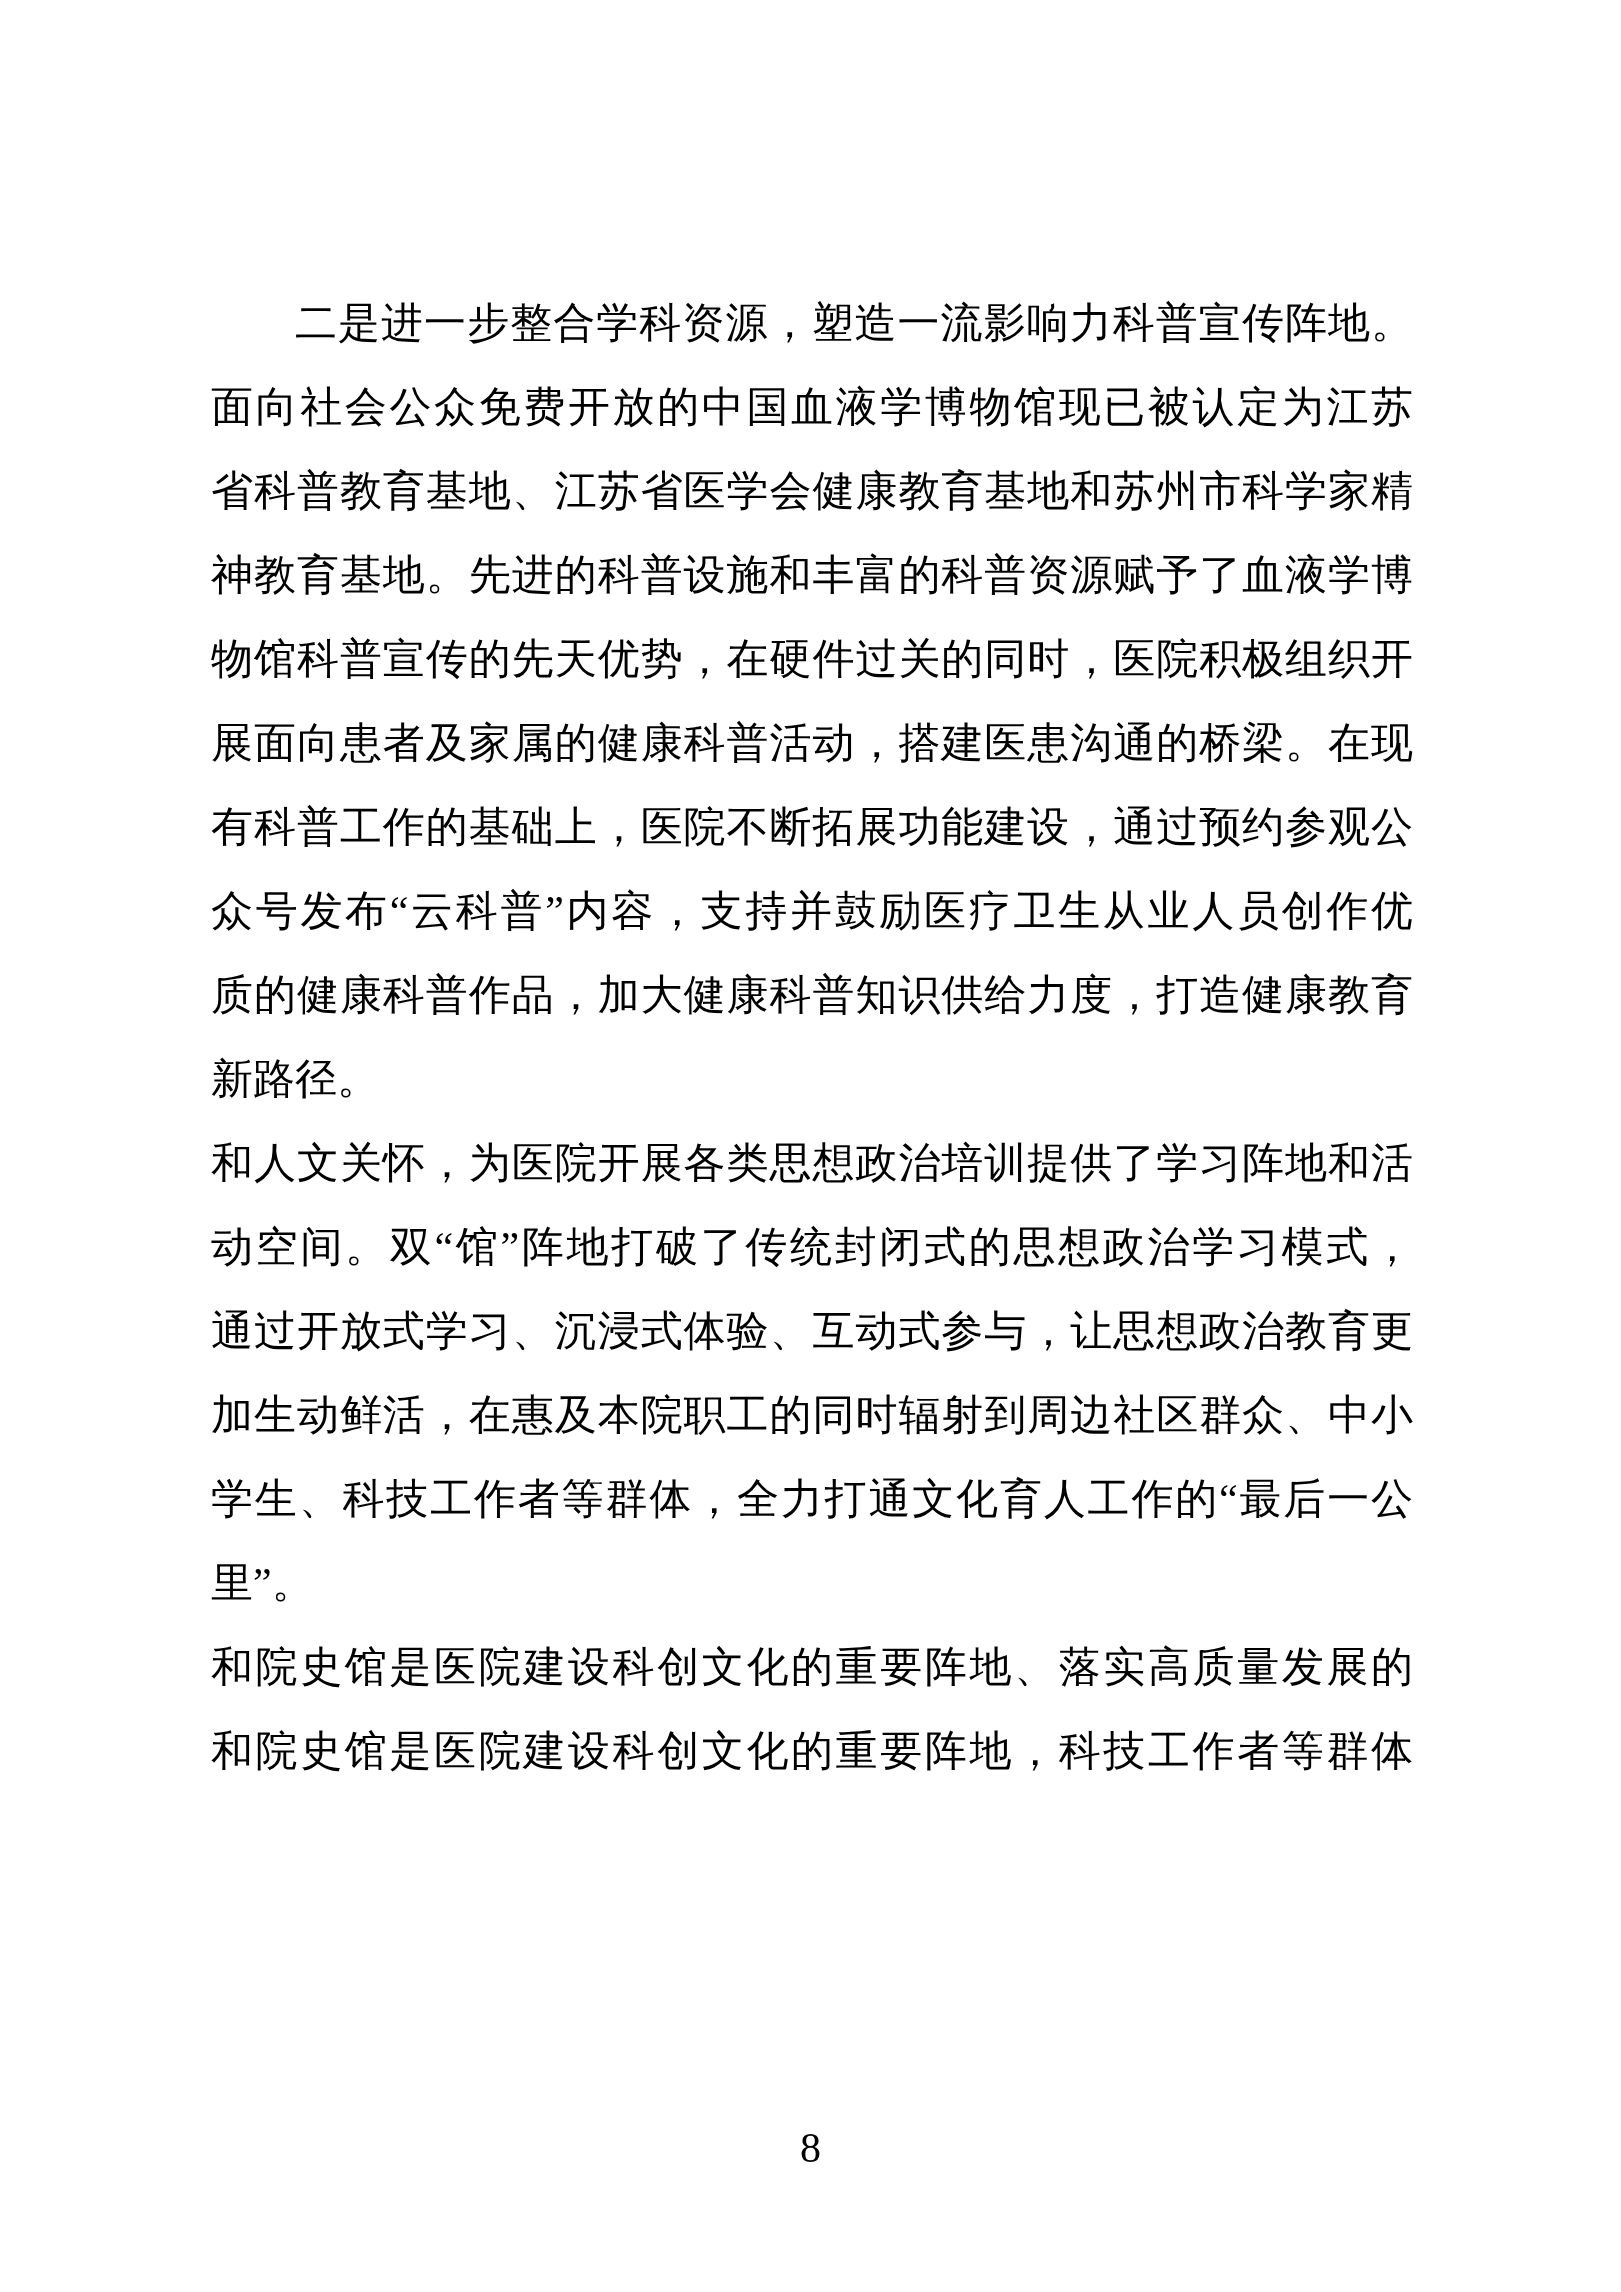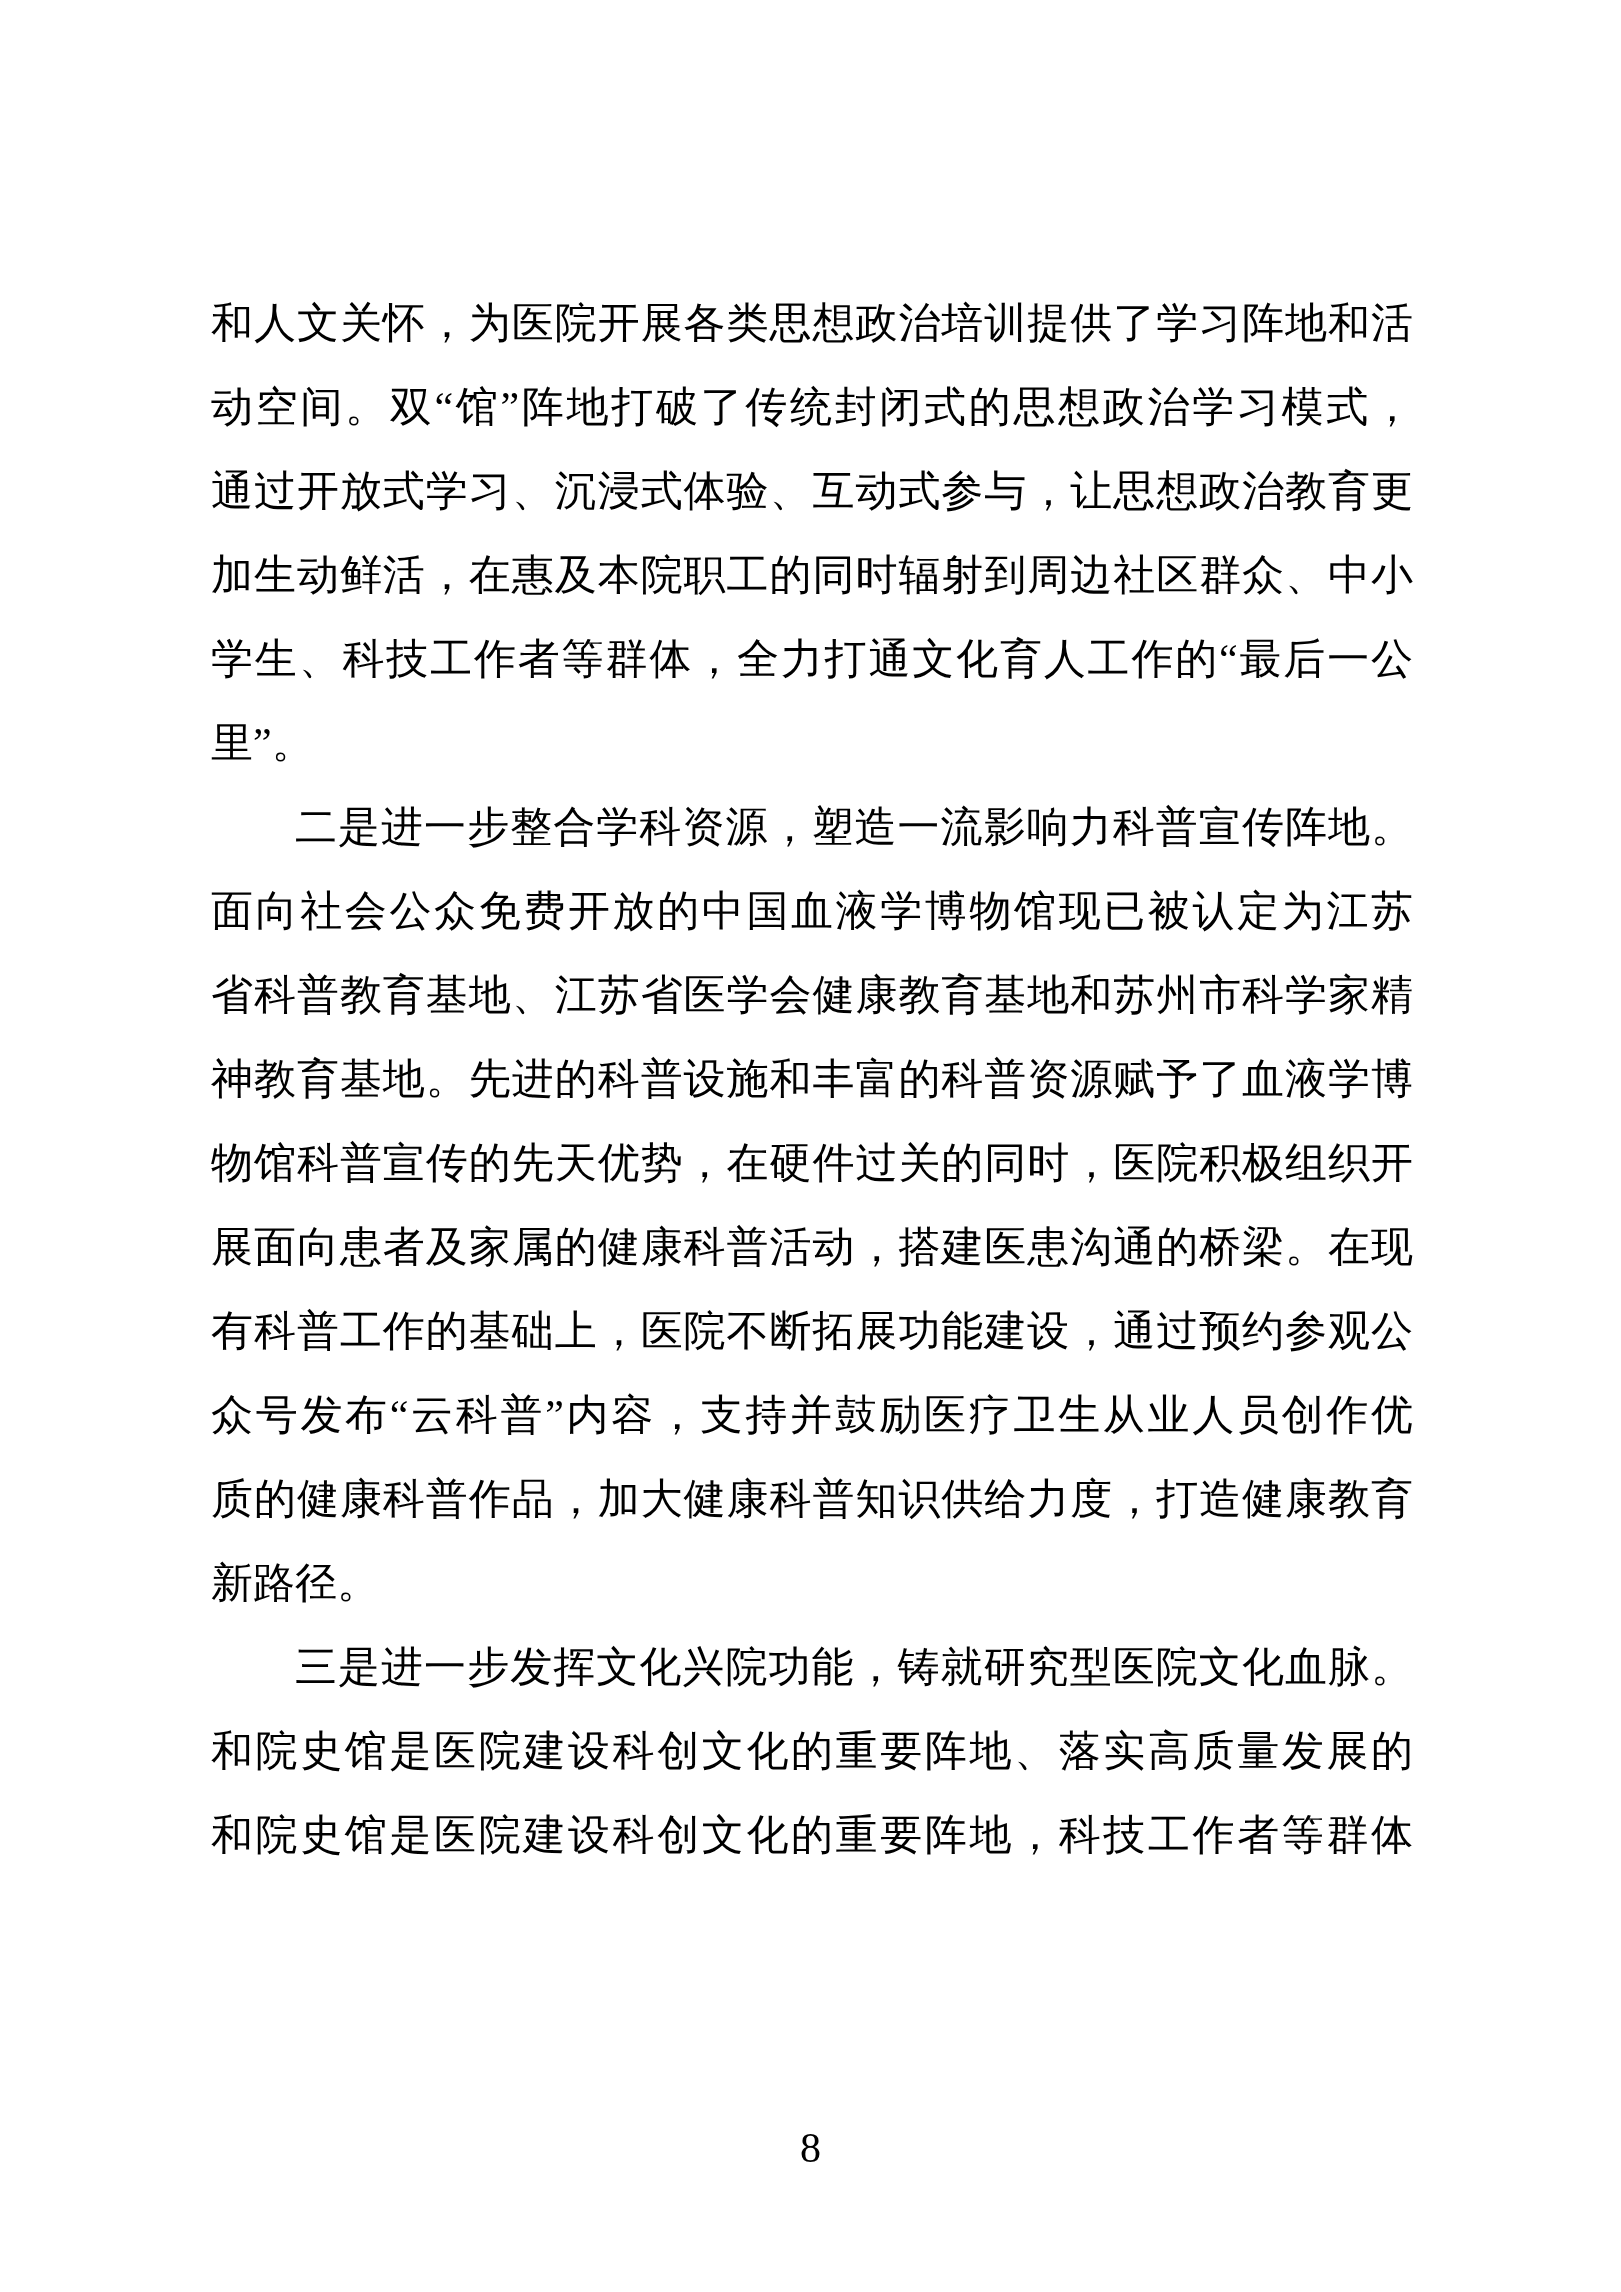--- a/index.html
+++ b/index.html
@@ -51,43 +51,42 @@
     font-size: 42px;
     line-height: 47px;
   }
 </style>
 </head>
 <body>
 
 <div class="text-block">
 
   <div class="paragraph">
-    <div class="line fill">和人文关怀，为医院开展各类思想政治培训提供了学习阵地和活</div>
-    <div class="line fill">动空间。双“馆”阵地打破了传统封闭式的思想政治学习模式，</div>
-    <div class="line fill">通过开放式学习、沉浸式体验、互动式参与，让思想政治教育更</div>
-    <div class="line fill">加生动鲜活，在惠及本院职工的同时辐射到周边社区群众、中小</div>
-    <div class="line fill">学生、科技工作者等群体，全力打通文化育人工作的“最后一公</div>
-    <div class="line">里”。</div>
-  </div>
-
-  <div class="paragraph">
     <div class="line indent fill">二是进一步整合学科资源，塑造一流影响力科普宣传阵地。</div>
     <div class="line fill">面向社会公众免费开放的中国血液学博物馆现已被认定为江苏</div>
     <div class="line fill">省科普教育基地、江苏省医学会健康教育基地和苏州市科学家精</div>
     <div class="line fill">神教育基地。先进的科普设施和丰富的科普资源赋予了血液学博</div>
     <div class="line fill">物馆科普宣传的先天优势，在硬件过关的同时，医院积极组织开</div>
     <div class="line fill">展面向患者及家属的健康科普活动，搭建医患沟通的桥梁。在现</div>
     <div class="line fill">有科普工作的基础上，医院不断拓展功能建设，通过预约参观公</div>
     <div class="line fill">众号发布“云科普”内容，支持并鼓励医疗卫生从业人员创作优</div>
     <div class="line fill">质的健康科普作品，加大健康科普知识供给力度，打造健康教育</div>
     <div class="line">新路径。</div>
   </div>
 
   <div class="paragraph">
-    <div class="line indent fill">三是进一步发挥文化兴院功能，铸就研究型医院文化血脉。</div>
+    <div class="line fill">和人文关怀，为医院开展各类思想政治培训提供了学习阵地和活</div>
+    <div class="line fill">动空间。双“馆”阵地打破了传统封闭式的思想政治学习模式，</div>
+    <div class="line fill">通过开放式学习、沉浸式体验、互动式参与，让思想政治教育更</div>
+    <div class="line fill">加生动鲜活，在惠及本院职工的同时辐射到周边社区群众、中小</div>
+    <div class="line fill">学生、科技工作者等群体，全力打通文化育人工作的“最后一公</div>
+    <div class="line">里”。</div>
+  </div>
+
+  <div class="paragraph">
     <div class="line fill">和院史馆是医院建设科创文化的重要阵地、落实高质量发展的</div>
     <div class="line fill">和院史馆是医院建设科创文化的重要阵地，科技工作者等群体</div>
   </div>
 
 </div>
 
 <div class="page-footer">8</div>
 
 
 </body></html>

